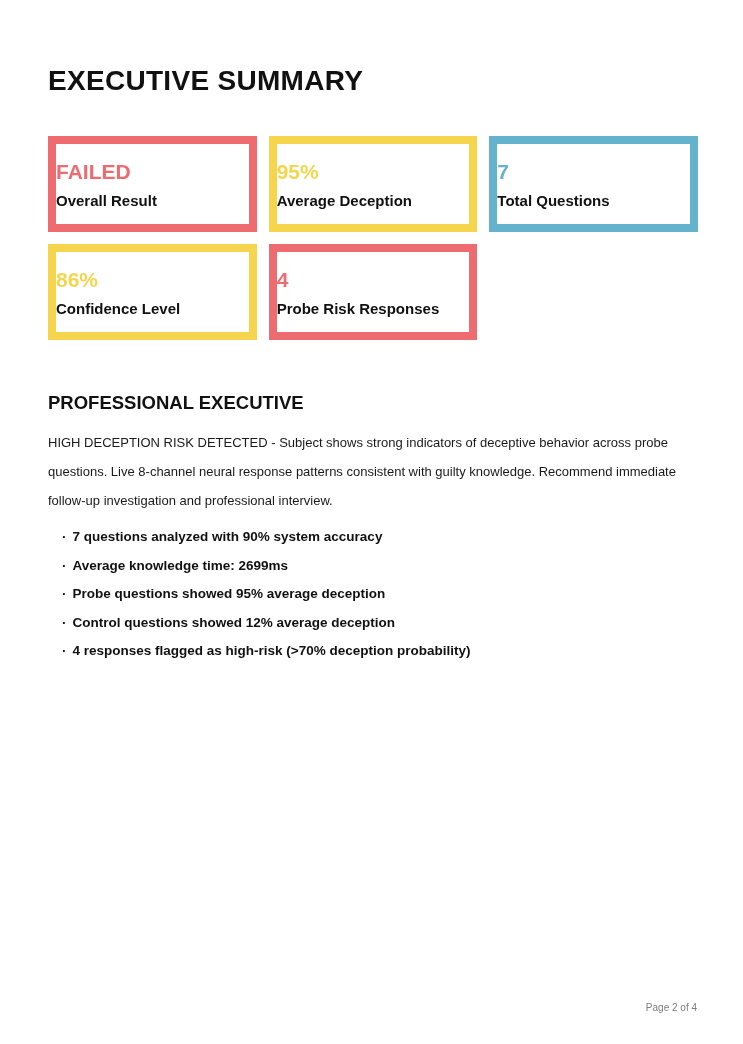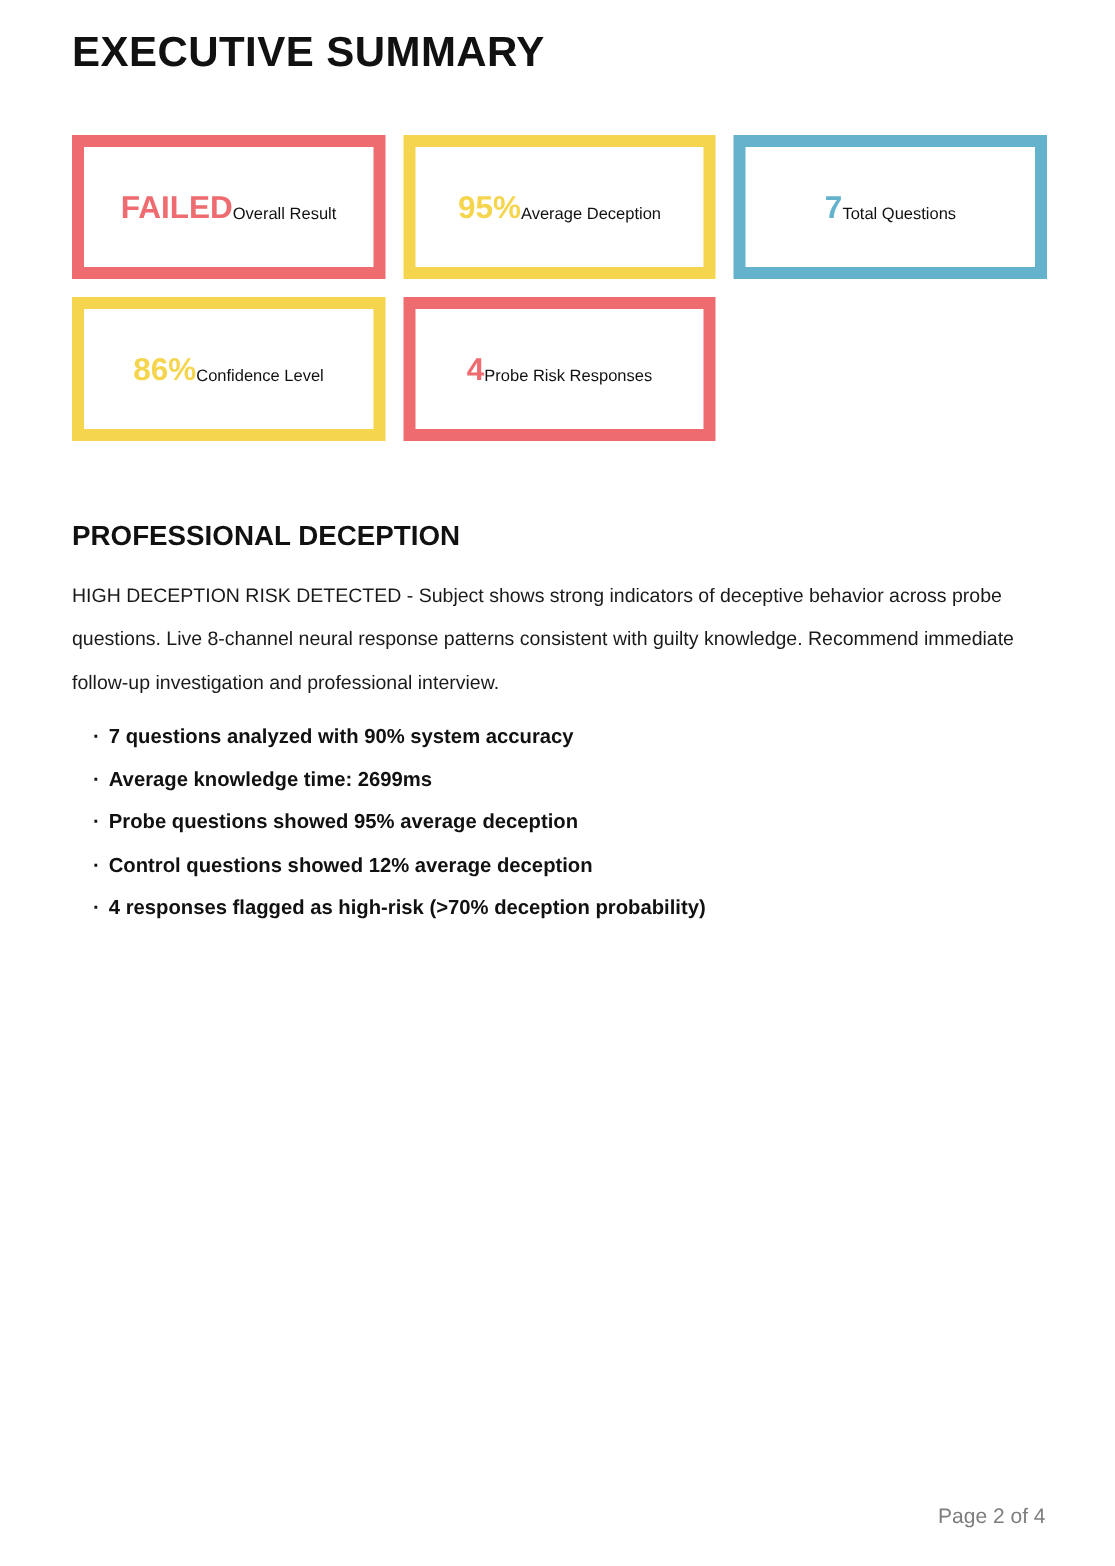--- a/index.html
+++ b/index.html
@@ -17,47 +17,48 @@
   }
   .content {
     padding: 0 45px 0 48px;
   }
   .report-title {
     padding-top: 19px;
     font-size: 28px;
     font-weight: bold;
     letter-spacing: 0.3px;
     color: #111111;
+    margin-top: 46px;
   }
   .cards-grid {
     margin-top: 39px;
     display: grid;
     grid-template-columns: repeat(3, 1fr);
     gap: 12px;
   }
   .stat-card {
     height: 96px;
     border: 8px solid var(--c, #999);
     background: #ffffff;
     display: flex;
-    flex-direction: row;
-    align-items: center;
+    flex-direction: column;
+    align-items: flex-start;
     justify-content: center;
     text-align: center;
   }
   .stat-value {
     font-size: 21px;
     font-weight: bold;
     color: var(--c, #999);
     line-height: 1;
   }
   .stat-label {
     margin-top: 11px;
-    font-size: 11px;
-    font-weight: normal;
+    font-size: 15px;
+    font-weight: bold;
     color: #111111;
     line-height: 1;
   }
   .section-heading {
     font-size: 18.5px;
     font-weight: bold;
     color: #111111;
   }
   .assessment-heading { margin-top: 52px; }
   .assessment-body {
@@ -83,21 +84,21 @@
     color: #111111;
   }
   .bullet-dot {
     margin-right: 6px;
     font-weight: bold;
   }
   .page-footer {
     position: absolute;
     top: 1002px;
     right: 46px;
-    font-size: 14px;
+    font-size: 10px;
     color: #7d7d7d;
   }
 </style>
 </head>
 <body>
 
 <div class="page">
   <div class="content">
 
     <h1 class="report-title">EXECUTIVE SUMMARY</h1>
@@ -118,21 +119,21 @@
       <div class="stat-card" style="--c: #F5D54D;">
         <div class="stat-value">86%</div>
         <div class="stat-label">Confidence Level</div>
       </div>
       <div class="stat-card" style="--c: #EE6B70;">
         <div class="stat-value">4</div>
         <div class="stat-label">Probe Risk Responses</div>
       </div>
     </div>
 
-    <h2 class="section-heading assessment-heading">PROFESSIONAL DECEPTION</h2>
+    <h2 class="section-heading assessment-heading">PROFESSIONAL EXECUTIVE</h2>
     <p class="assessment-body">HIGH DECEPTION RISK DETECTED - Subject shows strong indicators of deceptive behavior across probe questions. Live 8-channel neural response patterns consistent with guilty knowledge. Recommend immediate follow-up investigation and professional interview.</p>
 
     <ul class="findings-list">
       <li>
         <span class="bullet-dot">·</span>
         <span>7 questions analyzed with 90% system accuracy</span>
       </li>
       <li>
         <span class="bullet-dot">·</span>
         <span>Average knowledge time: 2699ms</span>

